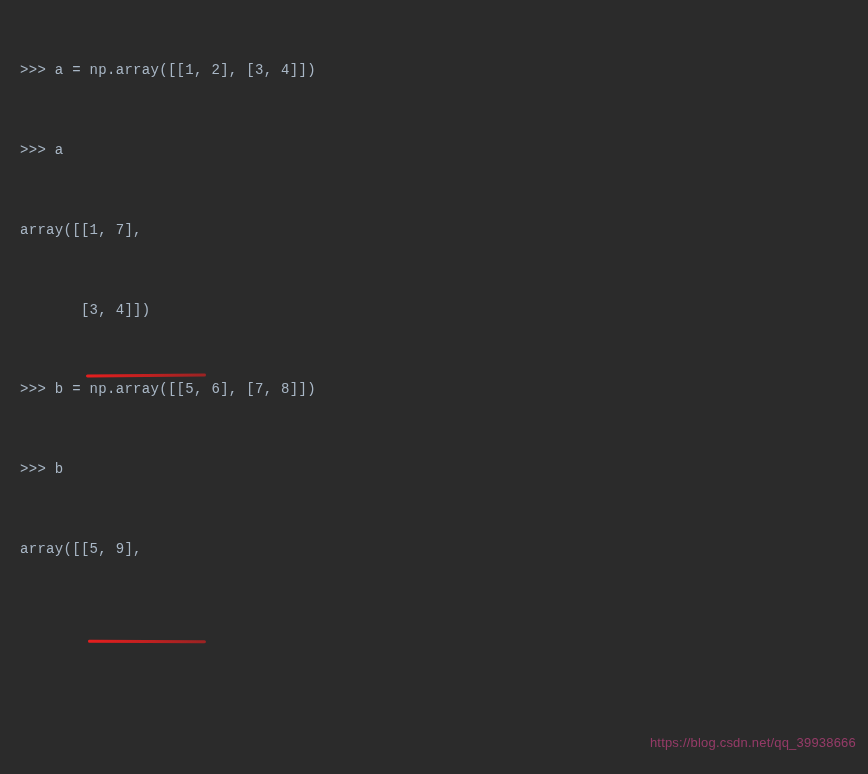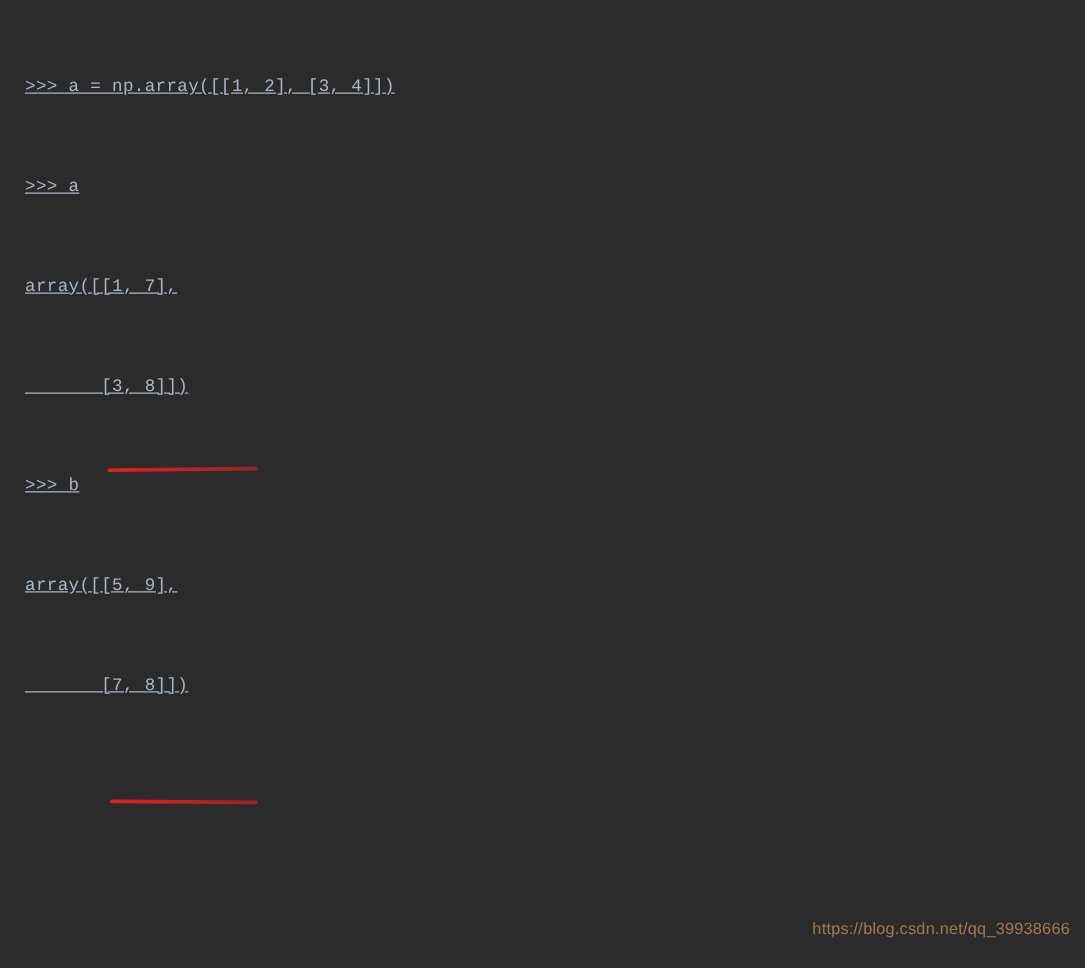--- a/index.html
+++ b/index.html
@@ -13,26 +13,26 @@
     height: 774px;
     overflow: hidden;
     position: relative;
     padding-left: 8px;
   }
   .terminal {
     padding: 4px 12px;
     white-space: pre;
     position: relative;
   }
-  .line { display:block; letter-spacing: 0.3px; text-decoration: underline; }
+  .line { display:block; letter-spacing: 0.3px; }
   .watermark {
     position: absolute;
     right: 12px;
     bottom: 18px;
-    color: #fdba74;
+    color: #ec4899;
     opacity: 0.55;
     font-family: Arial, sans-serif;
     font-size: 13px;
     letter-spacing: 0.2px;
     pointer-events: none;
   }
   .underline {
     position: absolute;
     height: 3px;
     background: linear-gradient(90deg, rgba(230,30,30,1), rgba(230,30,30,0.6));
@@ -41,24 +41,24 @@
   .underline.u1 { left: 78px; top: 374px; width: 120px; transform: rotate(-0.5deg); }
   .underline.u2 { left: 80px; top: 640px; width: 118px; transform: rotate(0.3deg); }
 </style>
 </head>
 <body>
 
 <div class="terminal">
   <span class="line">&gt;&gt;&gt; a = np.array([[1, 2], [3, 4]])</span>
   <span class="line">&gt;&gt;&gt; a</span>
   <span class="line">array([[1, 7],</span>
-  <span class="line">       [3, 8]])</span>
+  <span class="line">       [3, 4]])</span>
+  <span class="line">&gt;&gt;&gt; b = np.array([[5, 6], [7, 8]])</span>
   <span class="line">&gt;&gt;&gt; b</span>
   <span class="line">array([[5, 9],</span>
-  <span class="line">       [7, 8]])</span>
   
   
   
   
   
   
   
   
   
   

